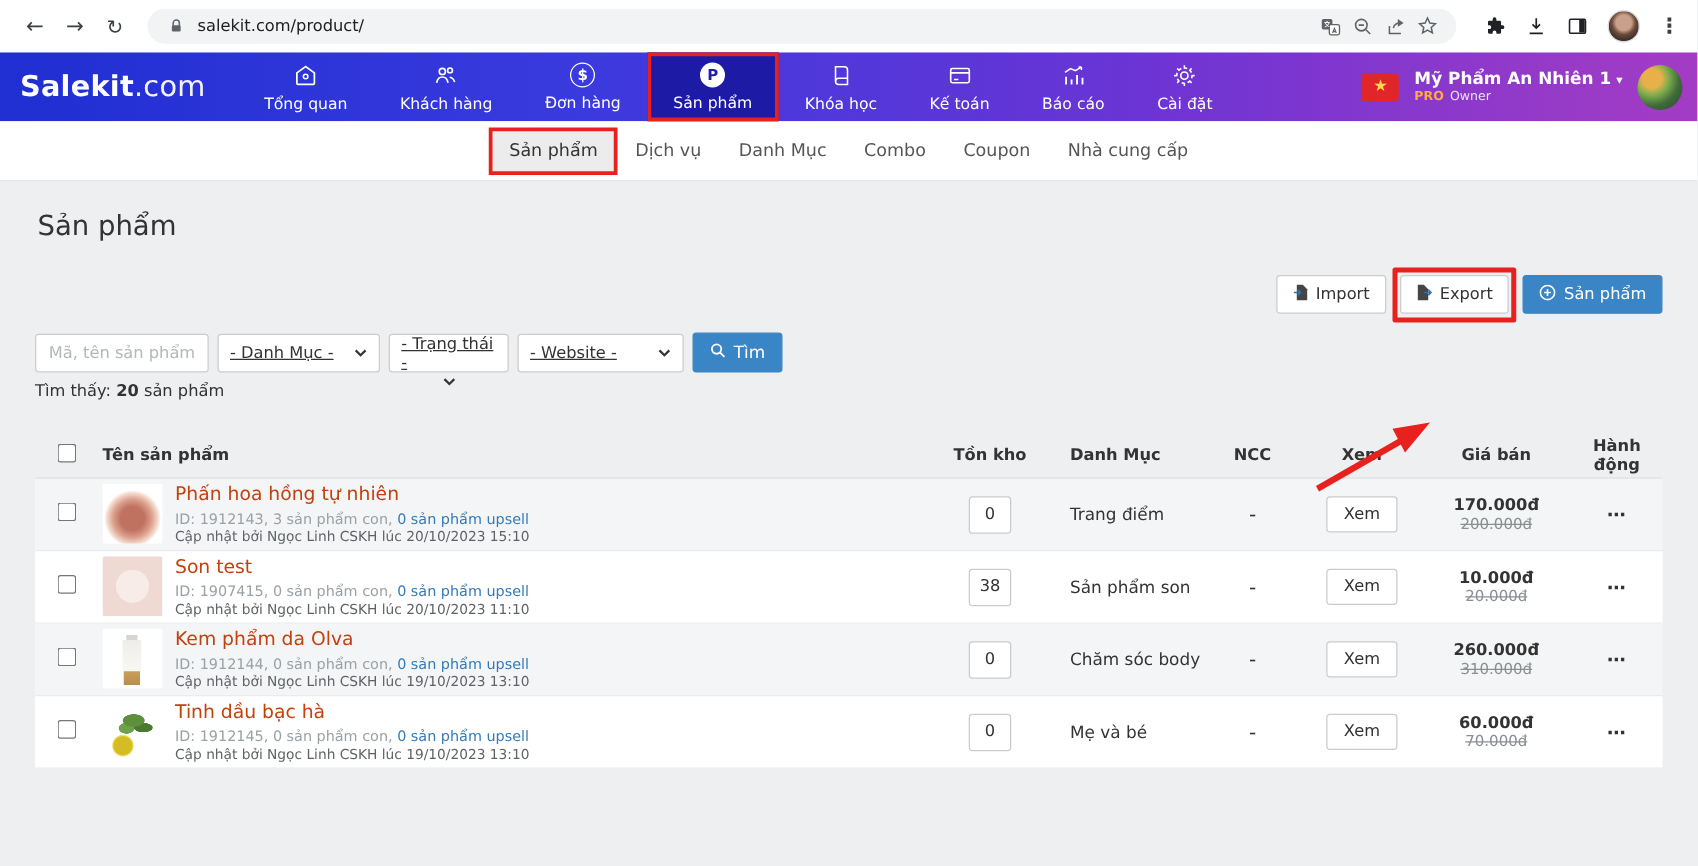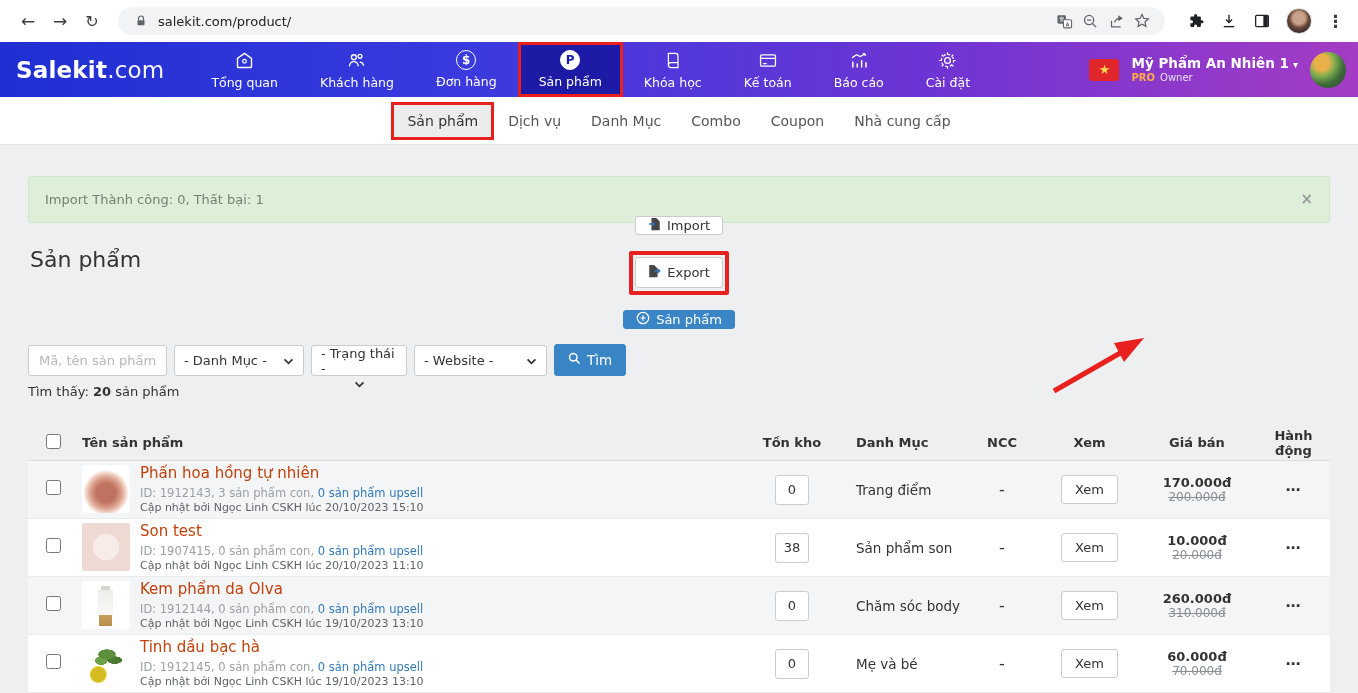--- a/index.html
+++ b/index.html
@@ -44,30 +44,30 @@
   .subnav { height:48px; background:#fff; display:flex; justify-content:center; align-items:center; gap:2px; border-bottom:1px solid #e4e4e4; }
   .tab { padding:9px 14px; font-size:14px; color:#555; cursor:pointer; white-space:nowrap; }
   .tab.active { background:#ececec; color:#333; outline:3px solid #e8201e; outline-offset:-1px; }
 
   
   .content { padding:0 28px; }
   .alert { margin-top:31px; background:#ddefd8; border:1px solid #d1e7ca; border-radius:3px; color:#71836f; font-size:13px; padding:15px 16px; display:flex; align-items:center; }
   .alert-close { margin-left:auto; color:#9a9a9a; font-weight:bold; font-size:15px; cursor:pointer; line-height:1; }
   h1.page-title { margin:24px 0 0 2px; font-size:22px; font-weight:normal; color:#333; }
 
-  .toolbar { display:flex; justify-content:flex-end; align-items:center; gap:22px; margin-top:26px; height:31px;flex-direction:column; }
+  .toolbar { display:flex; justify-content:flex-end; align-items:center; gap:11px; margin-top:26px; height:31px; }
   .btn { display:inline-flex; align-items:center; gap:6px; height:31px; padding:0 12px; font-size:13px; border:1px solid #ccc; border-radius:3px; background:#fff; color:#333; cursor:pointer; font-family:inherit; }
   .btn-primary { background:#3a85c6; border-color:#3a85c6; color:#fff; }
   .export-wrap { position:relative; display:inline-flex; }
   .export-ring { position:absolute; left:-6px; right:-6px; top:-6px; bottom:-7px; border:4px solid #e8201e; border-radius:2px; pointer-events:none; }
 
   .filters { display:flex; align-items:center; gap:7px; margin-top:15px; }
   .search-input { width:139px; height:31px; border:1px solid #ccc; border-radius:3px; padding:0 10px; font-size:13px; font-family:inherit; color:#333; }
   .search-input::placeholder { color:#b3b8bd; }
-  .select { height:31px; border:1px solid #ccc; border-radius:3px; background:#fff; display:flex; align-items:center; justify-content:space-between; padding:0 9px; font-size:13px; color:#333; cursor:pointer; }
+  .select { height:31px; border:1px solid #ccc; border-radius:3px; background:#fff; display:flex; align-items:center; justify-content:space-between; padding:0 9px; font-size:13px; color:#333; cursor:pointer;text-decoration:underline; }
   .sel-cat { width:130px; } .sel-status { width:96px;flex-direction:column; } .sel-web { width:133px; }
   .btn-search { height:32px; background:#3a85c6; border:1px solid #3a85c6; color:#fff; border-radius:3px; display:inline-flex; align-items:center; gap:6px; padding:0 13px; font-size:13.5px; cursor:pointer; font-family:inherit; }
 
   .found { margin-top:8px; font-size:13px; color:#333; }
   .found b { font-weight:bold; }
 
   
   .ptable { margin-top:26px; }
   .grid { display:grid; grid-template-columns:54px 1fr 80px 130px 80px 95px 120px 73px; align-items:center; }
   .thead { height:36px; font-size:13px; font-weight:bold; color:#333; border-bottom:1px solid #dedede; }
@@ -263,24 +263,20 @@
     <div class="tab active">Sản phẩm</div>
     <div class="tab">Dịch vụ</div>
     <div class="tab">Danh Mục</div>
     <div class="tab">Combo</div>
     <div class="tab">Coupon</div>
     <div class="tab">Nhà cung cấp</div>
   </div>
 
   <div class="content">
 
-    <div class="alert">
-      <span>Import Thành công: 0, Thất bại: 1</span>
-      <span class="alert-close">×</span>
-    </div>
 
     <h1 class="page-title">Sản phẩm</h1>
 
     <div class="toolbar">
       <button class="btn">
         <span><svg width="13" height="14" viewBox="0 0 14 16">
               <path d="M3.5 1h5.5l4 4v10h-9.5z" fill="#454545"></path>
               <path d="M0.8 8h6M4.6 5.6 7 8 4.6 10.4" stroke="#2f6fb3" stroke-width="1.5" fill="none"></path>
             </svg></span>
         <span>Import</span>

